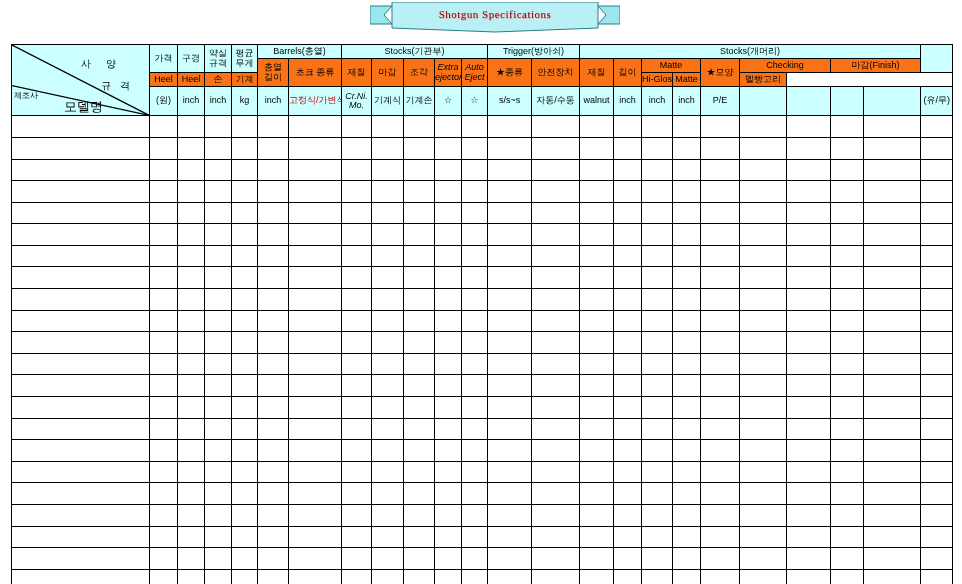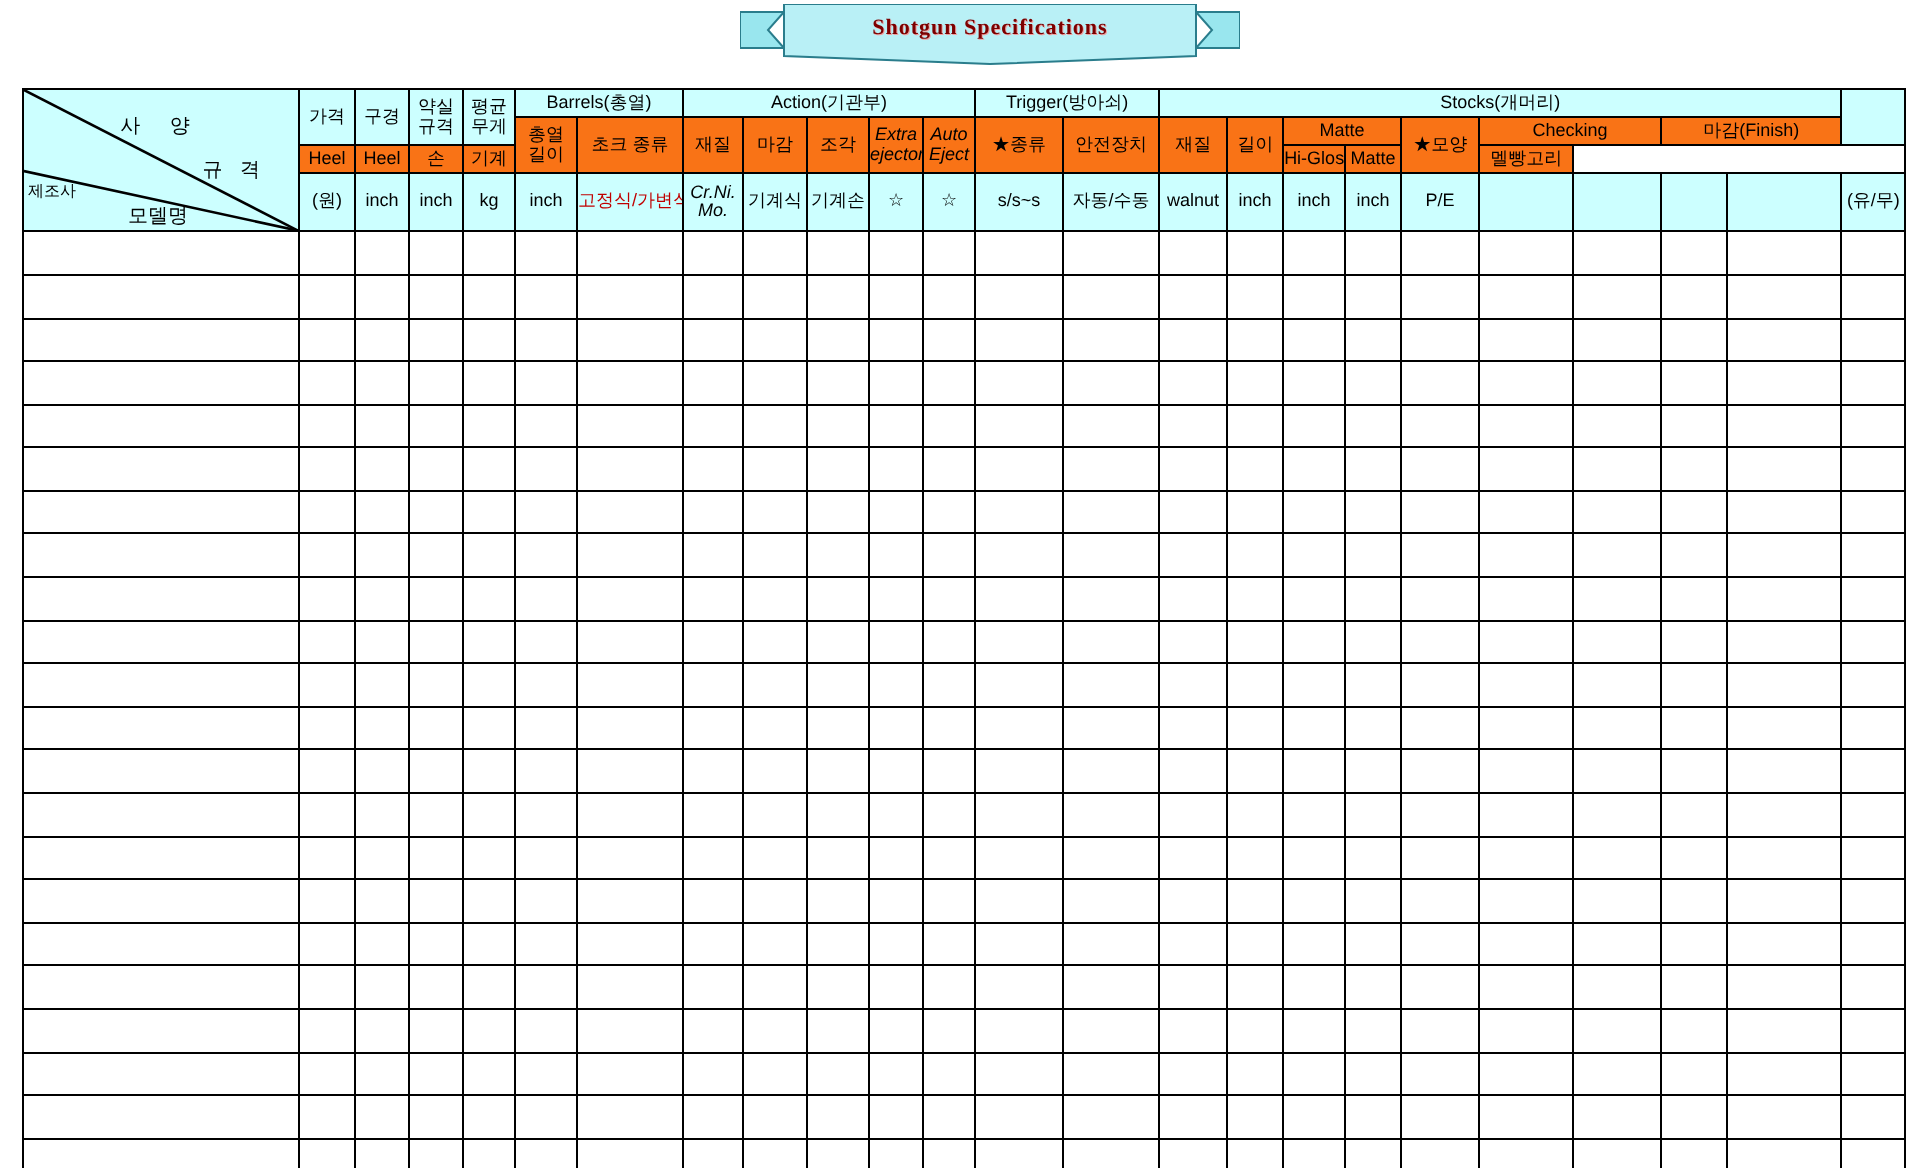--- a/index.html
+++ b/index.html
@@ -26,21 +26,21 @@
     height: 34px;
   }
   .banner-svg { display: block; }
   .banner-text {
     position: absolute;
     left: 0;
     top: 6px;
     width: 250px;
     text-align: center;
     font-family: "Liberation Serif", serif;
-    font-weight: bold;
+    font-weight: normal;
     font-size: 11px;
     letter-spacing: 0.5px;
     color: #7b0000;
     text-shadow: 0.5px 0.5px 0 #f0a0a0;
   }
 
   
   .sheet {
     position: absolute;
     left: 11px;
@@ -81,42 +81,44 @@
   }
   .sa-label {
     position: absolute;
     left: 0;
     top: 14px;
     width: 100%;
     text-align: center;
     font-size: 10px;
     letter-spacing: 6px;
     z-index: 2;
+    padding-left: 21px;
   }
   .sa-gyu {
     position: absolute;
     right: 16px;
     bottom: 24px;
     font-size: 10px;
     letter-spacing: 3px;
     z-index: 2;
   }
   .sa-maker {
     position: absolute;
     left: 2px;
     bottom: 15px;
     font-size: 8px;
     z-index: 2;
   }
   .sa-model {
     position: absolute;
     left: 52px;
     bottom: 1px;
-    font-size: 10px;
+    font-size: 13px;
     z-index: 2;
+    font-family: Liberation Mono, monospace;
   }
 
   .red-under {
     color: #c00000;
     text-decoration-color: #c00000;
   }
 
   .tiny { font-size: 7.5px; }
   .xtiny { font-size: 7px; font-style: italic; }
 
@@ -175,21 +177,21 @@
       <div class="sa-maker">제조사</div>
       <div class="sa-model">모델명</div>
     </td>
 
     <td class="hdr-grp" rowspan="2"><span>가격</span></td>
     <td class="hdr-grp" rowspan="2"><span>구경</span></td>
     <td class="hdr-grp tiny" rowspan="2">약실<br>규격</td>
     <td class="hdr-grp tiny" rowspan="2">평균<br>무게</td>
 
     <td class="hdr-grp" colspan="2"><span>Barrels(총열)</span></td>
-    <td class="hdr-grp" colspan="5"><span>Action(기관부)</span></td>
+    <td class="hdr-grp" colspan="5"><span>Stocks(기관부)</span></td>
     <td class="hdr-grp" colspan="2"><span>Trigger(방아쇠)</span></td>
     <td class="hdr-grp" colspan="9"><span>Stocks(개머리)</span></td>
     <td class="hdr-grp" rowspan="2"></td>
     <td class="hdr-grp"></td>
   </tr>
 
   <tr>
 
     <td class="hdr-sub tiny" rowspan="2">총열<br>길이</td>
     <td class="hdr-sub" rowspan="2"><span>초크 종류</span></td>

